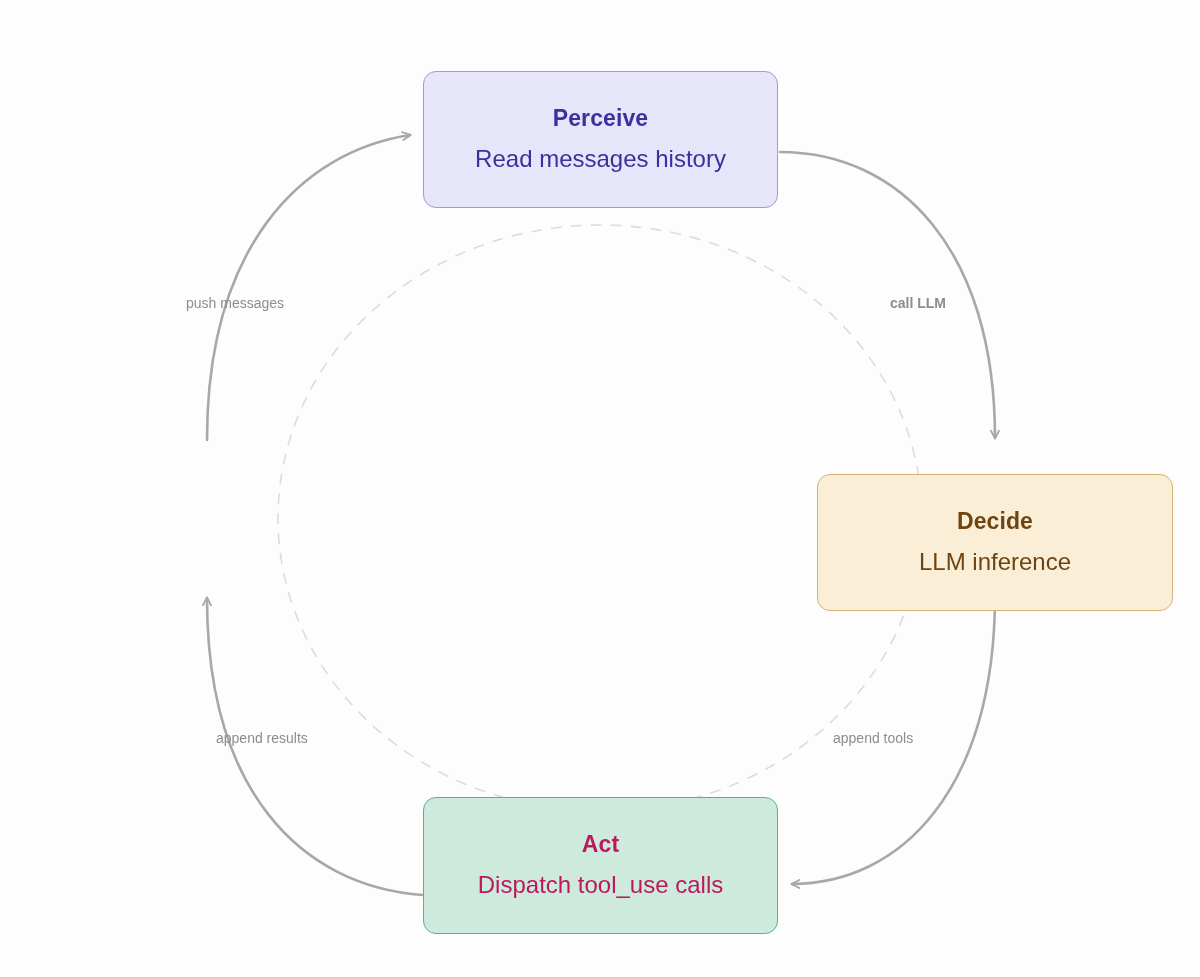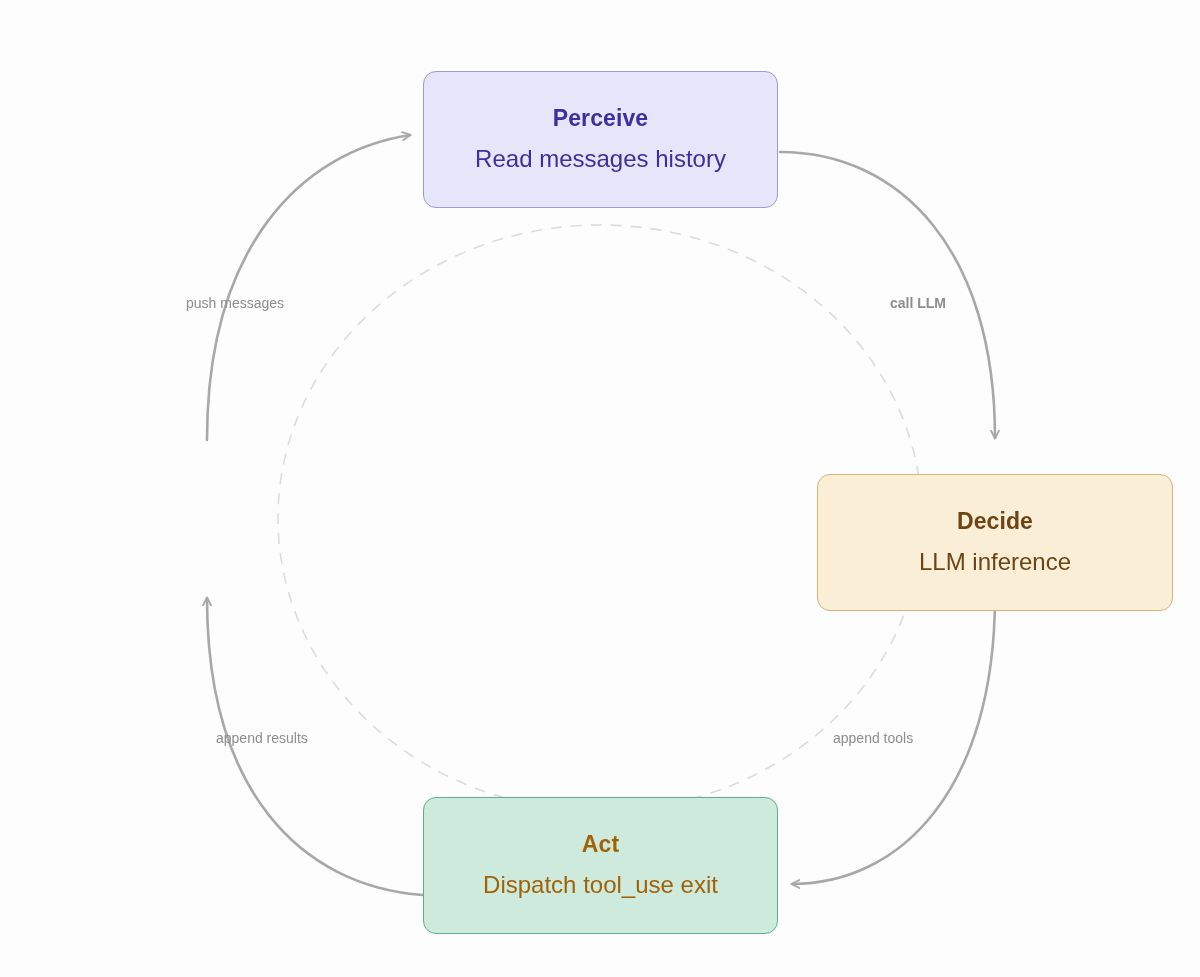--- a/index.html
+++ b/index.html
@@ -61,21 +61,21 @@
     background: #faeed7;
     border-color: #d4b278;
   }
   #node-decide .title, #node-decide .subtitle { color: #6e4413; }
 
   #node-act {
     left: 423px; top: 797px; width: 355px; height: 137px;
     background: #cdeadd;
     border-color: #5fae94;
   }
-  #node-act .title, #node-act .subtitle { color: #a16207; }
+  #node-act .title, #node-act .subtitle { color: #be185d; }
 
   #node-feedback {
     left: 29px; top: 449px; width: 356px; height: 137px;
     background: #fae9e2;
     border-color: #cc9480;
   }
   #node-feedback .title, #node-feedback .subtitle { color: #8e3210; }
 
   #center-note {
     position: absolute;
@@ -133,21 +133,21 @@
     <div class="subtitle">Read messages history</div>
   </div>
 
   <div class="node" id="node-decide">
     <div class="title">Decide</div>
     <div class="subtitle">LLM inference</div>
   </div>
 
   <div class="node" id="node-act">
     <div class="title">Act</div>
-    <div class="subtitle">Dispatch tool_use exit</div>
+    <div class="subtitle">Dispatch tool_use calls</div>
   </div>
 
 
 
   <div class="edge-label" id="label-push">push messages</div>
   <div class="edge-label" id="label-call">call LLM</div>
   <div class="edge-label" id="label-append">append results</div>
   <div class="edge-label" id="label-execute">append tools</div>
 
 </div>

